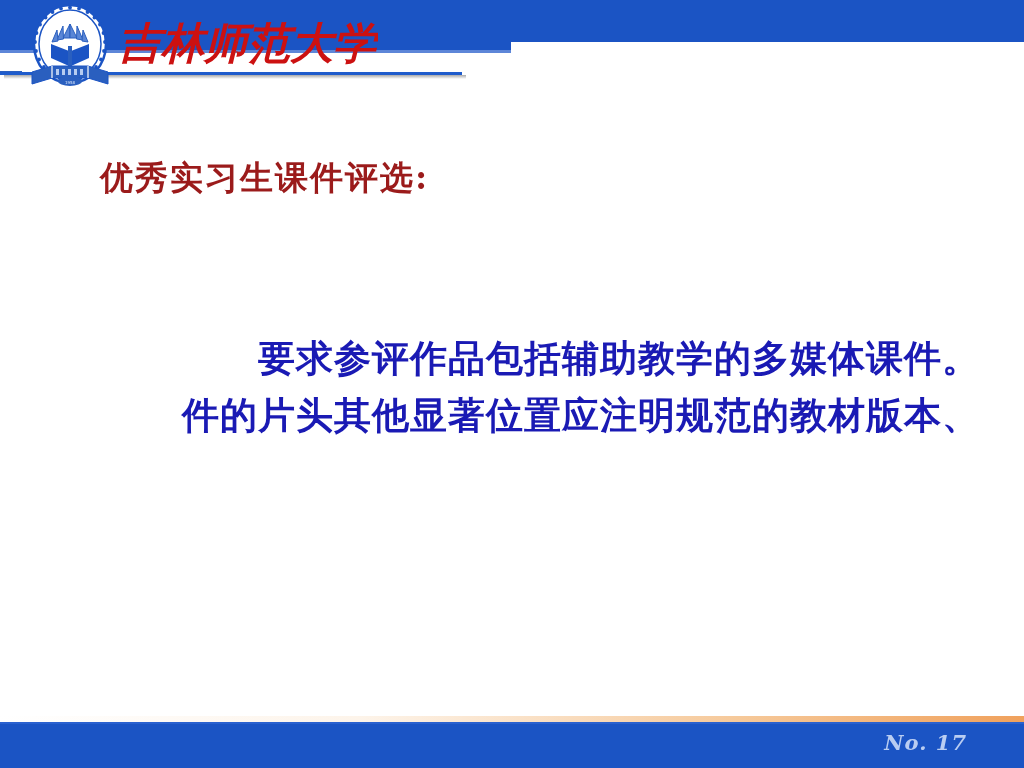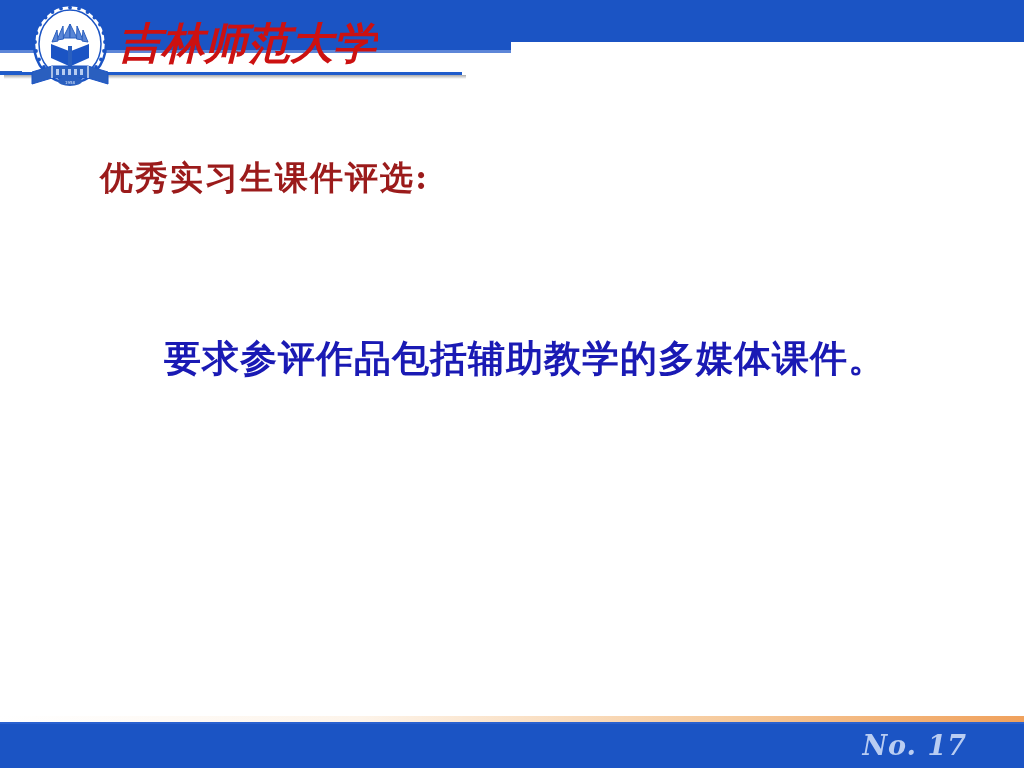--- a/index.html
+++ b/index.html
@@ -115,20 +115,21 @@
     white-space: nowrap;
     line-height: 1.2;
     text-align: center;
   }
 
   .body-text {
     position: absolute;
     left: 80px;
     top: 330px;
     width: 900px;
+    text-align: right;
   }
   .body-line {
     font-family: "DejaVu Serif", "Liberation Serif", serif;
     font-size: 37px;
     font-weight: bold;
     color: #1a1ab4;
     line-height: 57px;
     white-space: nowrap;
     letter-spacing: 1px;
   }
@@ -168,21 +169,21 @@
     height: 2px;
     background: #2a61cf;
   }
   .page-number {
     position: absolute;
     right: 57px;
     top: 14px;
     font-family: "DejaVu Serif", "Liberation Serif", serif;
     font-style: italic;
     font-weight: bold;
-    font-size: 27px;
+    font-size: 21px;
     color: #b9cdf2;
     letter-spacing: 1px;
   }
 </style>
 </head>
 <body>
 
 <div class="slide">
 
   <div class="header">
@@ -257,20 +258,21 @@
       <svg width="260" height="68" viewBox="0 0 260 68" xmlns="http://www.w3.org/2000/svg">
         <text x="0" y="52" font-family="'DejaVu Serif', 'Liberation Serif', serif" font-size="43" font-weight="bold" font-style="italic" fill="#cc1111">吉林师范大学</text>
       </svg>
     </div>
   </div>
 
   <div class="section-title">优秀实习生课件评选:</div>
 
   <div class="body-text">
     <div class="body-line indent">要求参评作品包括辅助教学的多媒体课件。</div>
+    <div class="body-line">件的片头其他显著位置应注明规范的教材版本、</div>
   </div>
 
   <div class="footer">
     <div class="footer-accent"></div>
     <div class="footer-bar"></div>
     <div class="footer-bar-edge"></div>
     <div class="page-number">No. 17</div>
   </div>
 
 </div>

